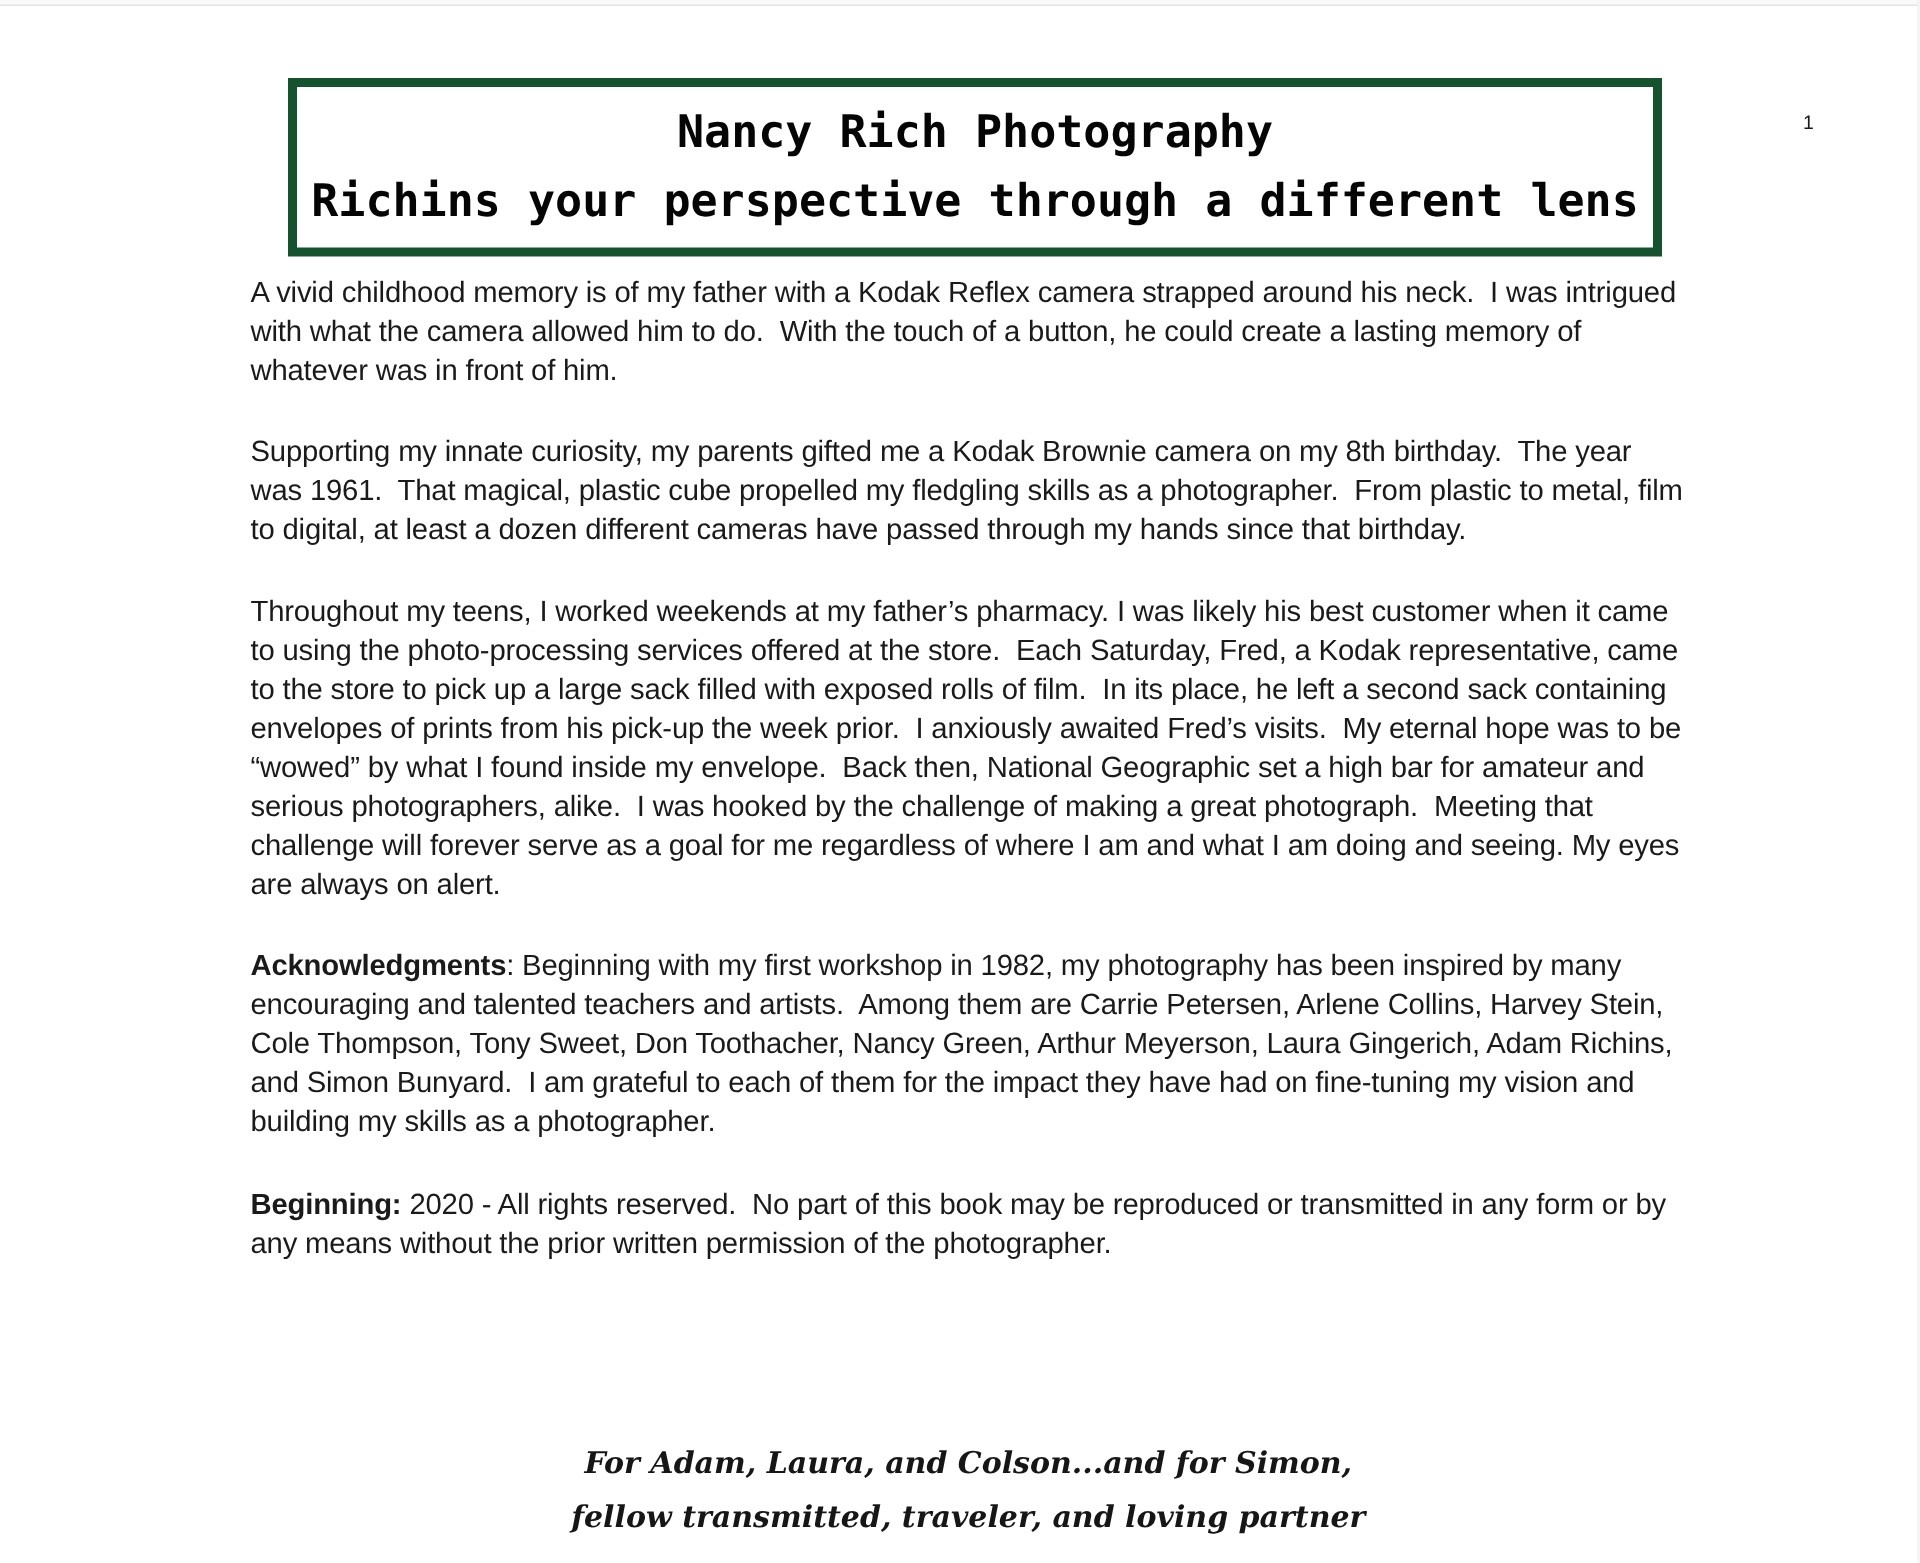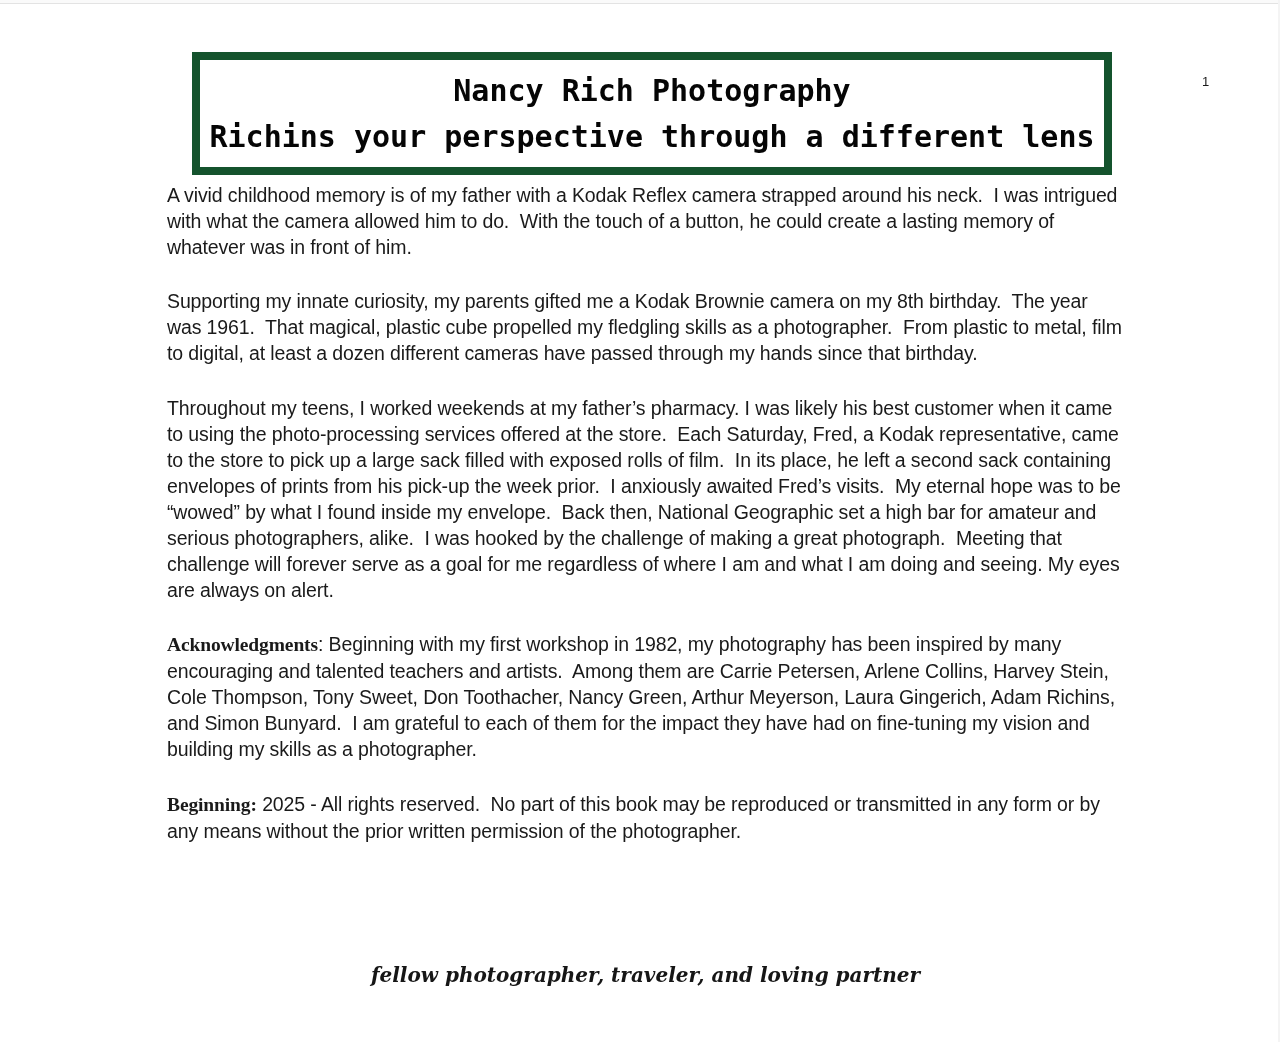--- a/index.html
+++ b/index.html
@@ -35,21 +35,21 @@
     left: 1202px;
     font-size: 13px;
     color: #1a1a1a;
   }
   .title-box {
     position: absolute;
     top: 52px;
     left: 192px;
     width: 904px;
     height: 107px;
-    border: 8px solid #14532d;
+    border: 6px solid #14532d;
     background: #ffffff;
     display: flex;
     flex-direction: column;
     justify-content: center;
     align-items: center;
     text-align: center;
   }
   .title-main, .title-sub {
     font-family: "DejaVu Sans Mono", monospace;
     font-weight: 700;
@@ -70,21 +70,20 @@
   }
   .body-text p {
     margin: 0 0 28.45px 0;
     white-space: pre-wrap;
   }
   .body-text p:last-child {
     margin-bottom: 0;
   }
   .lead {
     font-weight: 700;
-    font-family: Liberation Serif, serif;
   }
   .dedication {
     position: absolute;
     top: 957px;
     left: 167px;
     width: 957px;
     text-align: center;
     font-family: "DejaVu Serif", serif;
     font-style: italic;
     font-weight: 700;
@@ -106,20 +105,21 @@
   <div class="title-box">
     <div class="title-main">Nancy Rich Photography</div>
     <div class="title-sub">Richins your perspective through a different lens</div>
   </div>
 
   <div class="body-text">
     <p>A vivid childhood memory is of my father with a Kodak Reflex camera strapped around his neck.  I was intrigued with what the camera allowed him to do.  With the touch of a button, he could create a lasting memory of whatever was in front of him.</p>
     <p>Supporting my innate curiosity, my parents gifted me a Kodak Brownie camera on my 8th birthday.  The year was 1961.  That magical, plastic cube propelled my fledgling skills as a photographer.  From plastic to metal, film to digital, at least a dozen different cameras have passed through my hands since that birthday.</p>
     <p>Throughout my teens, I worked weekends at my father’s pharmacy. I was likely his best customer when it came to using the photo-processing services offered at the store.  Each Saturday, Fred, a Kodak representative, came to the store to pick up a large sack filled with exposed rolls of film.  In its place, he left a second sack containing envelopes of prints from his pick-up the week prior.  I anxiously awaited Fred’s visits.  My eternal hope was to be “wowed” by what I found inside my envelope.  Back then, National Geographic set a high bar for amateur and serious photographers, alike.  I was hooked by the challenge of making a great photograph.  Meeting that challenge will forever serve as a goal for me regardless of where I am and what I am doing and seeing. My eyes are always on alert.</p>
     <p><span class="lead">Acknowledgments</span><span>: Beginning with my first workshop in 1982, my photography has been inspired by many encouraging and talented teachers and artists.  Among them are Carrie Petersen, Arlene Collins, Harvey Stein, Cole Thompson, Tony Sweet, Don Toothacher, Nancy Green, Arthur Meyerson, Laura Gingerich, Adam Richins, and Simon Bunyard.  I am grateful to each of them for the impact they have had on fine-tuning my vision and building my skills as a photographer.</span></p>
-    <p><span class="lead">Beginning:</span><span> 2025 - All rights reserved.  No part of this book may be reproduced or transmitted in any form or by any means without the prior written permission of the photographer.</span></p>
+    <p><span class="lead">Beginning:</span><span> 2020 - All rights reserved.  No part of this book may be reproduced or transmitted in any form or by any means without the prior written permission of the photographer.</span></p>
   </div>
 
   <div class="dedication">
-    <div>fellow photographer, traveler, and loving partner</div>
+    <div>For Adam, Laura, and Colson...and  for Simon,</div>
+    <div>fellow transmitted, traveler, and loving partner</div>
   </div>
 
 </div>
 
 </body></html>

